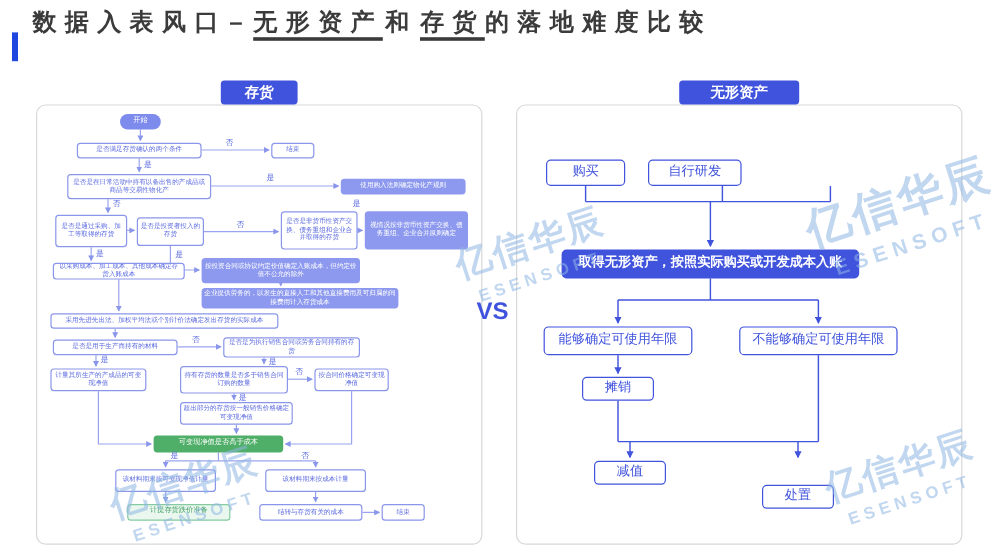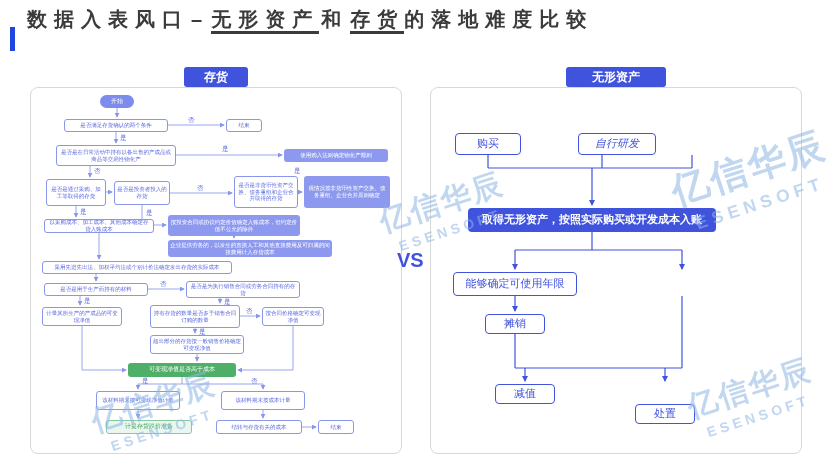--- a/index.html
+++ b/index.html
@@ -150,23 +150,24 @@
   <span class="yn" style="left:146px;top:210px;">是</span>
   <span class="yn" style="left:160px;top:281px;">否</span>
   <span class="yn" style="left:84px;top:298px;">是</span>
   <span class="yn" style="left:224px;top:299px;">是</span>
   <span class="yn" style="left:246px;top:308px;">否</span>
   <span class="yn" style="left:199px;top:329px;">是</span>
   <span class="yn" style="left:142px;top:378px;">是</span>
   <span class="yn" style="left:251px;top:378px;">否</span>
 
   <div class="inode" style="left:455px;top:133px;width:66px;height:22px;">购买</div>
-  <div class="inode" style="left:578px;top:133px;width:78px;height:22px;font-style:italic;">自行研发</div>
+  <div class="inode" style="left:540px;top:133px;width:78px;height:22px;">自行研发</div>
   <div class="inode fill" style="left:468px;top:208px;width:248px;height:24px;">取得无形资产，按照实际购买或开发成本入账</div>
   <div class="inode" style="left:453px;top:272px;width:124px;height:24px;">能够确定可使用年限</div>
+  <div class="inode" style="left:616px;top:272px;width:132px;height:24px;">不能够确定可使用年限</div>
   <div class="inode" style="left:485px;top:314px;width:60px;height:20px;">摊销</div>
   <div class="inode" style="left:495px;top:384px;width:60px;height:20px;">减值</div>
   <div class="inode" style="left:635px;top:404px;width:60px;height:20px;">处置</div>
 
   <div class="wm" style="left:92px;top:382px;">
     <div class="wm-cn">亿信华辰</div>
     <div class="wm-en">ESENSOFT</div>
   </div>
   <div class="wm" style="left:380px;top:182px;">
     <div class="wm-cn">亿信华辰</div>

